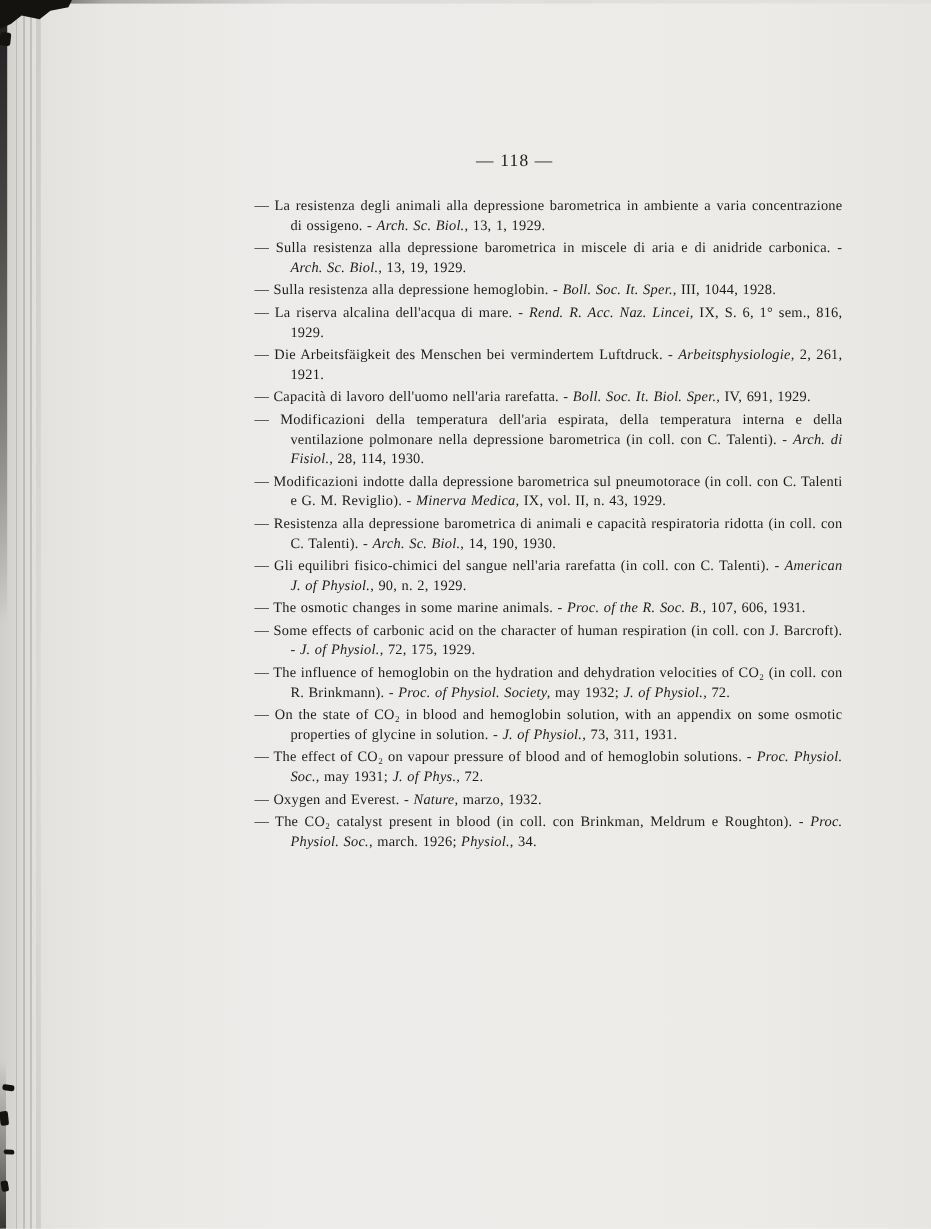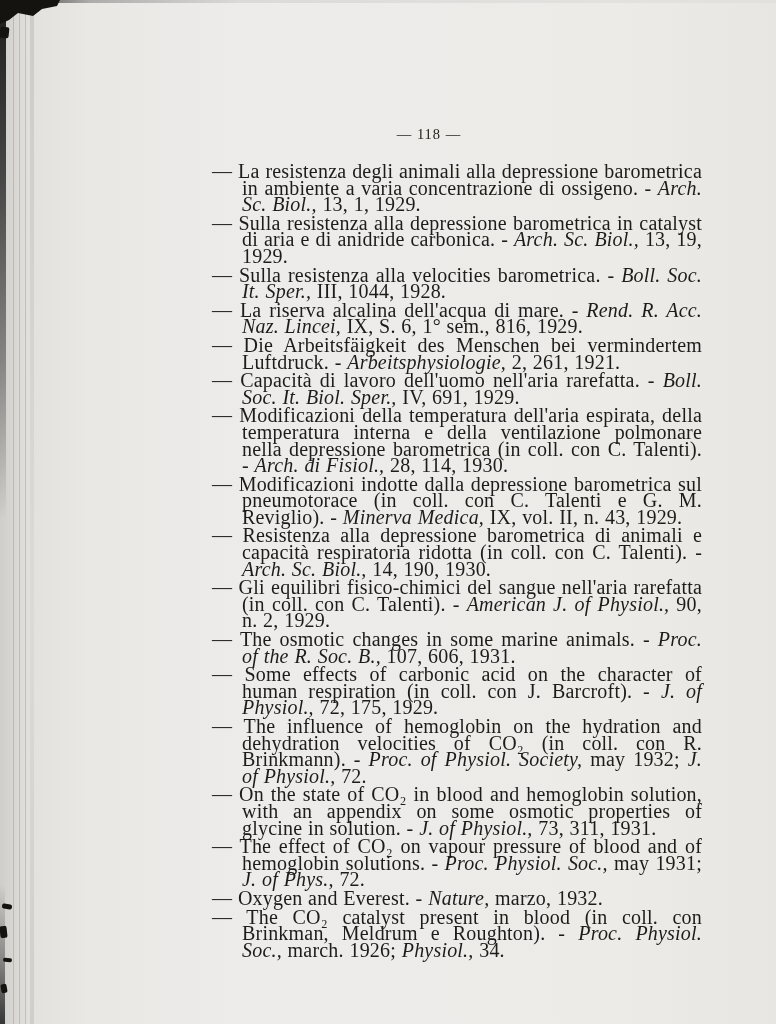--- a/index.html
+++ b/index.html
@@ -27,21 +27,21 @@
 
   .content{position:absolute;left:212px;top:94px;width:490px;margin-top:32px;}
   .page-number{
     text-align:center;font-size:14.5px;letter-spacing:1px;
     margin:0 0 20px 0;transform:translateX(-28px);
     color:#23211e;
   }
   .entry{
     margin:0 0 2px 0;
     padding-left:30px;text-indent:-30px;
-    font-size:20px;line-height:16.6px;
+    font-size:12px;line-height:16.6px;
     letter-spacing:.2px;word-spacing:.5px;
     text-align:justify;
   }
   .italic{font-style:italic;}
 </style>
 </head>
 <body>
 
 <div class="scan">
 
@@ -60,22 +60,22 @@
     <i></i>
       <i></i>
       <i></i>
       <i></i>
   </div>
 
   <div class="content">
     <div class="page-number">— 118 —</div>
     <div class="list">
         <p class="entry"><span class="">— La resistenza degli animali alla depressione barometrica in ambiente a varia concentrazione di ossigeno. - </span><span class="italic">Arch. Sc. Biol.,</span><span class=""> 13, 1, 1929.</span></p>
-        <p class="entry"><span class="">— Sulla resistenza alla depressione barometrica in catalyst di aria e di anidride carbonica. - </span><span class="italic">Arch. Sc. Biol.,</span><span class=""> 13, 19, 1929.</span></p>
-        <p class="entry"><span class="">— Sulla resistenza alla velocities barometrica. - </span><span class="italic">Boll. Soc. It. Sper.,</span><span class=""> III, 1044, 1928.</span></p>
+        <p class="entry"><span class="">— Sulla resistenza alla depressione barometrica in miscele di aria e di anidride carbonica. - </span><span class="italic">Arch. Sc. Biol.,</span><span class=""> 13, 19, 1929.</span></p>
+        <p class="entry"><span class="">— Sulla resistenza alla depressione hemoglobin. - </span><span class="italic">Boll. Soc. It. Sper.,</span><span class=""> III, 1044, 1928.</span></p>
         <p class="entry"><span class="">— La riserva alcalina dell'acqua di mare. - </span><span class="italic">Rend. R. Acc. Naz. Lincei,</span><span class=""> IX, S. 6, 1° sem., 816, 1929.</span></p>
         <p class="entry"><span class="">— Die Arbeitsfäigkeit des Menschen bei vermindertem Luftdruck. - </span><span class="italic">Arbeitsphysiologie,</span><span class=""> 2, 261, 1921.</span></p>
         <p class="entry"><span class="">— Capacità di lavoro dell'uomo nell'aria rarefatta. - </span><span class="italic">Boll. Soc. It. Biol. Sper.,</span><span class=""> IV, 691, 1929.</span></p>
         <p class="entry"><span class="">— Modificazioni della temperatura dell'aria espirata, della temperatura interna e della ventilazione polmonare nella depressione barometrica (in coll. con C. Talenti). - </span><span class="italic">Arch. di Fisiol.,</span><span class=""> 28, 114, 1930.</span></p>
         <p class="entry"><span class="">— Modificazioni indotte dalla depressione barometrica sul pneumotorace (in coll. con C. Talenti e G. M. Reviglio). - </span><span class="italic">Minerva Medica,</span><span class=""> IX, vol. II, n. 43, 1929.</span></p>
         <p class="entry"><span class="">— Resistenza alla depressione barometrica di animali e capacità respiratoria ridotta (in coll. con C. Talenti). - </span><span class="italic">Arch. Sc. Biol.,</span><span class=""> 14, 190, 1930.</span></p>
         <p class="entry"><span class="">— Gli equilibri fisico-chimici del sangue nell'aria rarefatta (in coll. con C. Talenti). - </span><span class="italic">American J. of Physiol.,</span><span class=""> 90, n. 2, 1929.</span></p>
         <p class="entry"><span class="">— The osmotic changes in some marine animals. - </span><span class="italic">Proc. of the R. Soc. B.,</span><span class=""> 107, 606, 1931.</span></p>
         <p class="entry"><span class="">— Some effects of carbonic acid on the character of human respiration (in coll. con J. Barcroft). - </span><span class="italic">J. of Physiol.,</span><span class=""> 72, 175, 1929.</span></p>
         <p class="entry"><span class="">— The influence of hemoglobin on the hydration and dehydration velocities of CO₂ (in coll. con R. Brinkmann). - </span><span class="italic">Proc. of Physiol. Society,</span><span class=""> may 1932; </span><span class="italic">J. of Physiol.,</span><span class=""> 72.</span></p>

